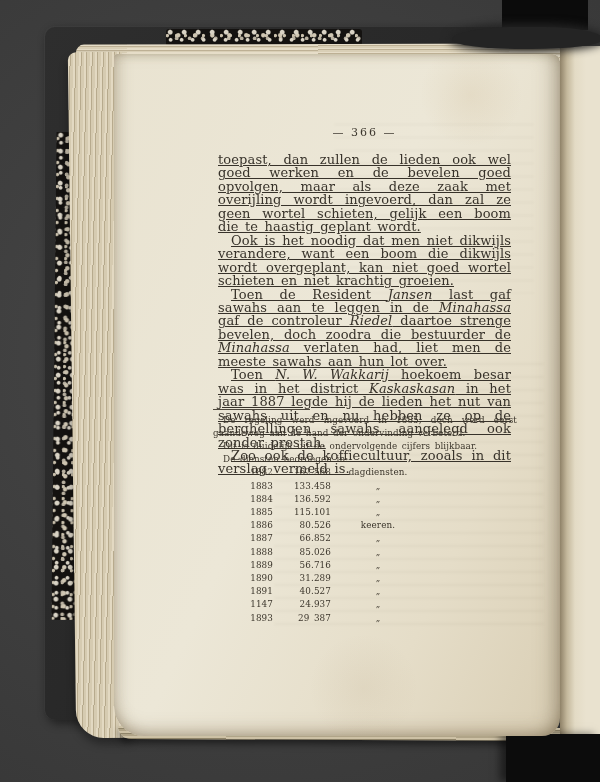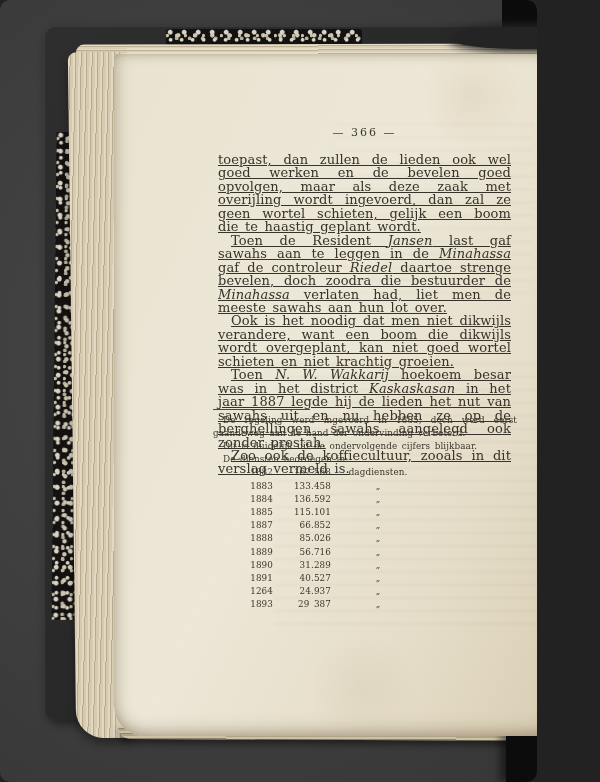--- a/index.html
+++ b/index.html
@@ -1,22 +1,21 @@
 <!DOCTYPE html>
 <html><head>
 <meta charset="utf-8">
 <style>
   html,body{margin:0;padding:0;background:#222;}
   .scene{
-    position:relative;width:537px;height:782px;overflow:hidden;
+    position:relative;width:600px;height:782px;overflow:hidden;
     background:
       radial-gradient(130% 100% at 42% 45%, rgba(255,255,255,0.05), rgba(0,0,0,0.22)),
       #3e3e3e;
     font-family:"DejaVu Serif","Liberation Serif",serif;
-    border-radius:10px;
   }
   
   .cover{
     position:absolute;left:44px;top:26px;width:532px;height:694px;
     background:linear-gradient(120deg,#2e2e2e,#272727 60%,#232323);
     border-radius:10px 4px 4px 12px;
     box-shadow:inset 1px 1px 0 rgba(255,255,255,0.07), 3px 4px 10px rgba(0,0,0,0.45);
   }
   .marble{
     background-color:#141210;
@@ -120,22 +119,22 @@
   <div class="notch-bottom"></div>
 
   <div class="page">
     <div class="ghost ghost-b"></div>
     <div class="ghost ghost-a"></div>
 
     <div class="pageno">— 366 —</div>
 
     <div class="body-text">
       <p class="noindent"><span>toepast, dan zullen de lieden ook wel goed werken en de bevelen goed opvolgen, maar als deze zaak met overijling wordt ingevoerd, dan zal ze geen wortel schieten, gelijk een boom die te haastig geplant wordt.</span></p>
+      <p><span>Ook is het noodig dat men niet dikwijls verandere, want een boom die dikwijls wordt overgeplant, kan niet goed wortel schieten en niet krachtig groeien.</span></p>
       <p><span>Toen de Resident </span><span class="it">Jansen</span><span> last gaf sawahs aan te leggen in de </span><span class="it">Minahassa</span><span> gaf de controleur </span><span class="it">Riedel</span><span> daartoe strenge bevelen, doch zoodra die bestuurder de </span><span class="it">Minahassa</span><span> verlaten had, liet men de meeste sawahs aan hun lot over.</span></p>
-      <p><span>Ook is het noodig dat men niet dikwijls verandere, want een boom die dikwijls wordt overgeplant, kan niet goed wortel schieten en niet krachtig groeien.</span></p>
       <p><span>Toen </span><span class="it">N. W. Wakkarij</span><span> hoekoem besar was in het district </span><span class="it">Kaskaskasan</span><span> in het jaar 1887 legde hij de lieden het nut van sawahs uit en nu hebben ze op de berghellingen sawahs aangelegd ook zonder prestah.</span></p>
       <p><span>Zoo ook de koffiecultuur, zooals in dit verslag vermeld is.</span></p>
     </div>
 
     <div class="fn-rule"></div>
 
     <div class="footnote">
       <p>De regeling werd ingevoerd in 1885, doch werd eerst gaandeweg aan de hand der ondervinding verbeterd.</p>
       <p>Dit is duidelijk uit de ondervolgende cijfers blijkbaar.</p>
       <p>De diensten bedroegen in:</p>
@@ -154,20 +153,25 @@
             <span class="fn-year">1884</span>
             <span class="fn-val">136.592</span>
             <span class="fn-unit">„</span>
           </div>
         <div class="fn-row">
             <span class="fn-year">1885</span>
             <span class="fn-val">115.101</span>
             <span class="fn-unit">„</span>
           </div>
         <div class="fn-row">
+            <span class="fn-year">1886</span>
+            <span class="fn-val">80.526</span>
+            <span class="fn-unit">keeren.</span>
+          </div>
+        <div class="fn-row">
             <span class="fn-year">1887</span>
             <span class="fn-val">66.852</span>
             <span class="fn-unit">„</span>
           </div>
         <div class="fn-row">
             <span class="fn-year">1888</span>
             <span class="fn-val">85.026</span>
             <span class="fn-unit">„</span>
           </div>
         <div class="fn-row">
@@ -179,21 +183,21 @@
             <span class="fn-year">1890</span>
             <span class="fn-val">31.289</span>
             <span class="fn-unit">„</span>
           </div>
         <div class="fn-row">
             <span class="fn-year">1891</span>
             <span class="fn-val">40.527</span>
             <span class="fn-unit">„</span>
           </div>
         <div class="fn-row">
-            <span class="fn-year">1264</span>
+            <span class="fn-year">1147</span>
             <span class="fn-val">24.937</span>
             <span class="fn-unit">„</span>
           </div>
         <div class="fn-row">
             <span class="fn-year">1893</span>
             <span class="fn-val">29 387</span>
             <span class="fn-unit">„</span>
           </div>
       </div>
     </div>

